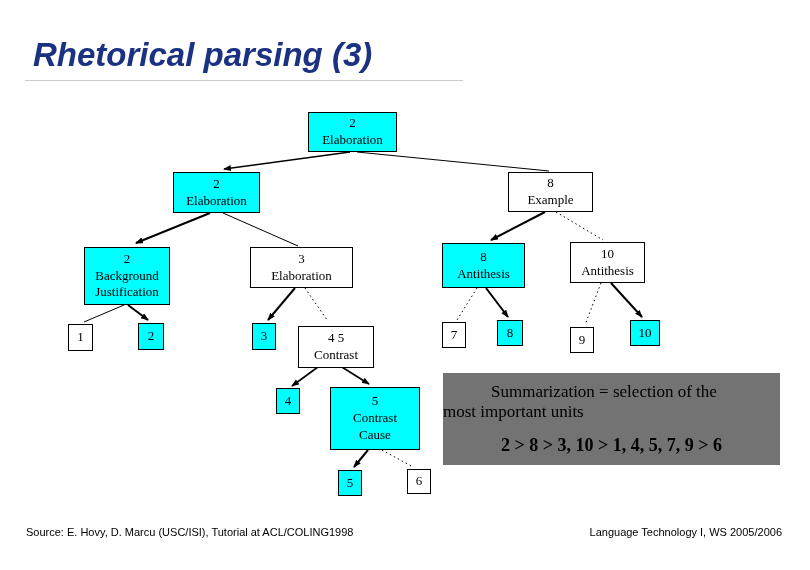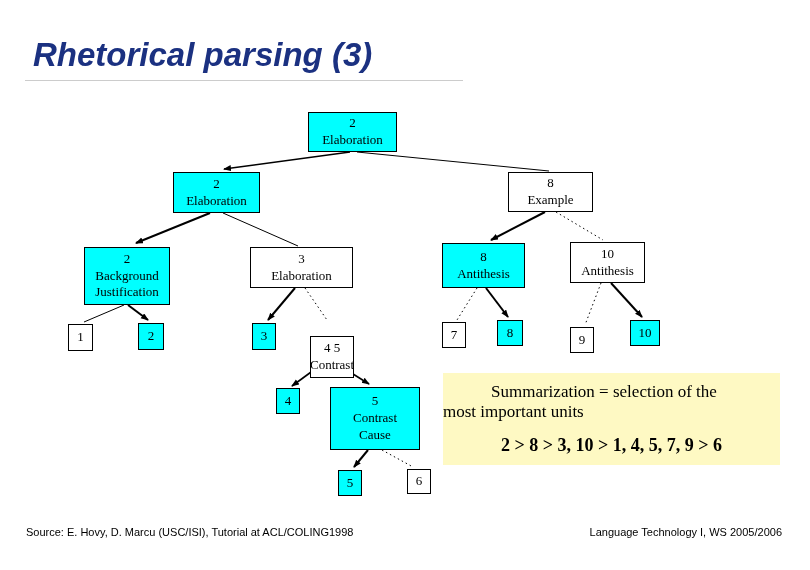--- a/index.html
+++ b/index.html
@@ -27,35 +27,35 @@
   #node-root   {left:308px;top:112px;width:89px;height:40px;}
   #node-el2    {left:173px;top:172px;width:87px;height:41px;}
   #node-ex8    {left:508px;top:172px;width:85px;height:40px;}
   #node-bg2    {left:84px; top:247px;width:86px;height:58px;}
   #node-el3    {left:250px;top:247px;width:103px;height:41px;}
   #node-co8    {left:442px;top:243px;width:83px;height:45px;}
   #node-an10   {left:570px;top:242px;width:75px;height:41px;}
   #node-leaf1  {left:68px; top:324px;width:25px;height:27px;}
   #node-leaf2  {left:138px;top:323px;width:26px;height:27px;}
   #node-leaf3  {left:252px;top:323px;width:24px;height:27px;}
-  #node-ct45   {left:298px;top:336px;width:44px;height:42px;margin-left:12px;}
+  #node-ct45   {left:298px;top:326px;width:76px;height:42px;}
   #node-leaf7  {left:442px;top:322px;width:24px;height:26px;}
   #node-leaf8  {left:497px;top:320px;width:26px;height:26px;}
   #node-leaf9  {left:570px;top:327px;width:24px;height:26px;}
   #node-leaf10 {left:630px;top:320px;width:30px;height:26px;}
   #node-leaf4  {left:276px;top:388px;width:24px;height:26px;}
   #node-ev5    {left:330px;top:387px;width:90px;height:63px;}
   #node-leaf5  {left:338px;top:470px;width:24px;height:26px;}
   #node-leaf6  {left:407px;top:469px;width:24px;height:25px;}
   
   #edges{position:absolute;left:0;top:0;width:810px;height:570px;pointer-events:none;}
   
   #summary-note{
     position:absolute;left:443px;top:373px;width:337px;height:92px;
-    background:#fef9c3;
+    background:#737373;
     font-family:"Liberation Serif","DejaVu Serif",serif;font-size:17px;color:#000;
     box-sizing:border-box;padding-top:9px;
   }
   #summary-note .l1{margin-left:48px;}
   #summary-note .l2{padding-right:12px;}
   #summary-note .rank{text-align:center;margin-top:13px;font-weight:bold;font-size:18px;}
   
   .footer-text{
     position:absolute;bottom:32px;font-size:11px;color:#000;
     font-family:"Liberation Sans",sans-serif;

